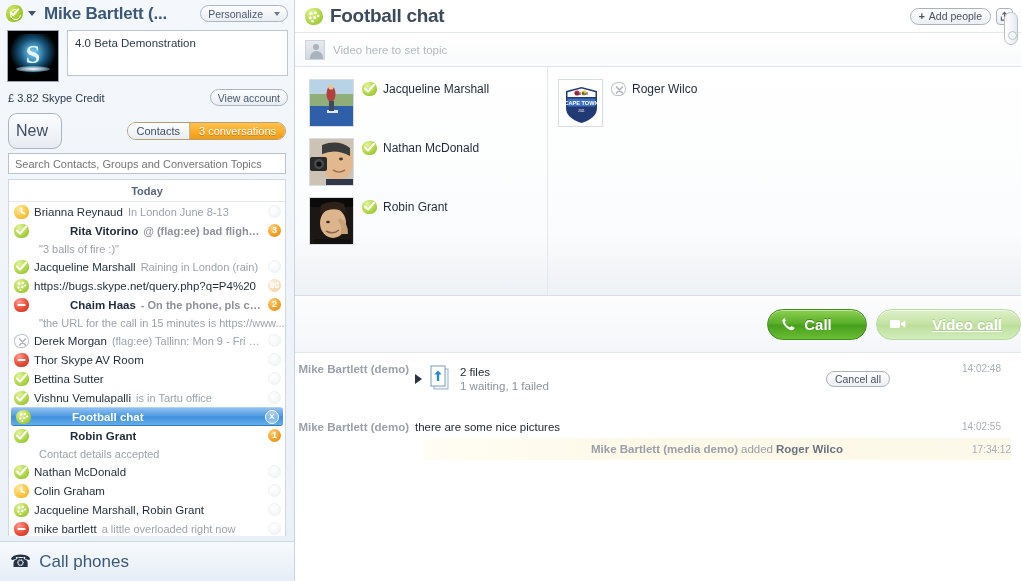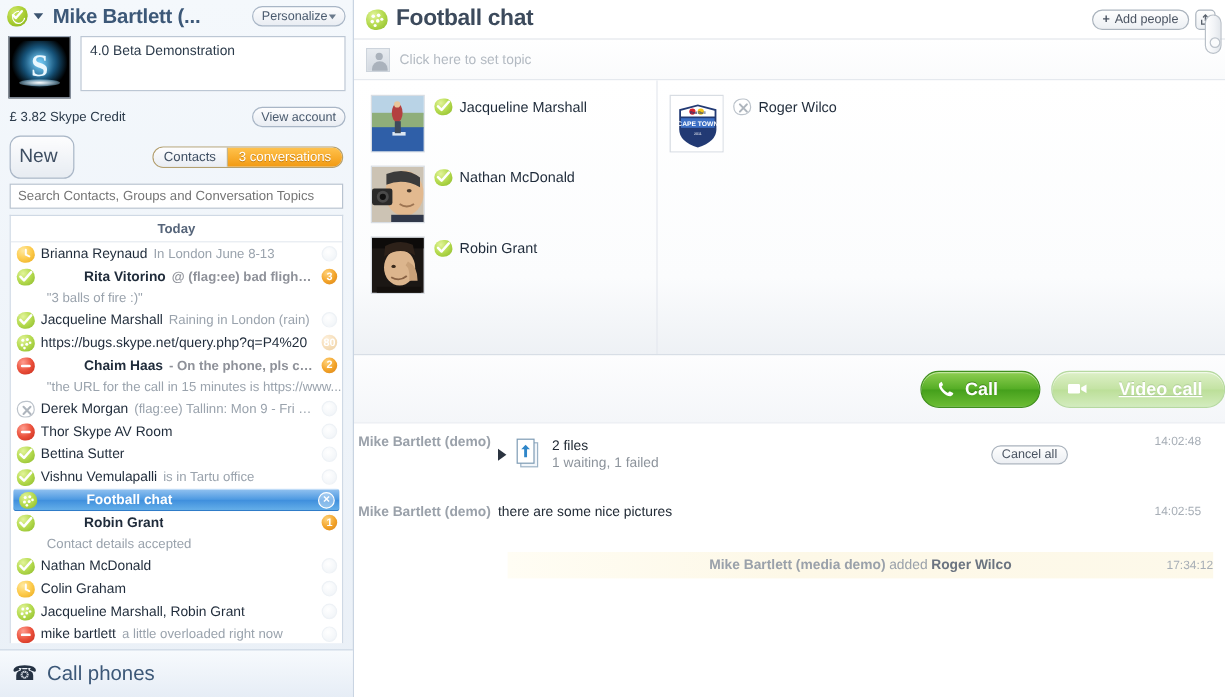--- a/index.html
+++ b/index.html
@@ -71,21 +71,21 @@
   }
   .pill-btn {
     margin-left: auto;
     height: 17px;
     padding: 0 7px;
     border: 1px solid #a9b6c6;
     border-radius: 9px;
     background: linear-gradient(to bottom, #fdfdfe 0%, #e9edf3 100%);
     font-size: 10.5px;
     color: #4a5a6e;
-    display: flex; align-items: center; gap: 1px;
+    display: flex; align-items: center; gap: 11px;
     white-space: nowrap;
   }
   .pill-btn .tri {
     width: 0; height: 0;
     border-left: 3px solid transparent;
     border-right: 3px solid transparent;
     border-top: 4px solid #6b7a8c;
   }
 
   
@@ -756,21 +756,21 @@
             <path d="M6 1.6 L6 7" stroke="#59616c" stroke-width="1.2" fill="none"></path>
             <path d="M4.2 3.4 L6 1.5 L7.8 3.4" stroke="#59616c" stroke-width="1.2" fill="none" stroke-linecap="round"></path>
             <path d="M2.6 6 L2.6 10 L9.4 10 L9.4 6" stroke="#59616c" stroke-width="1.2" fill="none"></path>
           </svg>
         </div>
       </div>
     </div>
 
     <div class="topic-bar">
       <div class="topic-ava"></div>
-      <div class="topic-txt">Click here to set topic</div>
+      <div class="topic-txt">Video here to set topic</div>
     </div>
 
     <div class="parts">
       <div class="parts-col c1" id="parts-c1">
           <div class="p-item">
             <div class="p-ava"><svg viewBox="0 0 45 48" width="45" height="48">
                 <rect width="45" height="48" fill="#cfe0ee"></rect>
                 <rect y="0" width="45" height="16" fill="#b9d3e6"></rect>
                 <rect y="14" width="45" height="13" fill="#8fae7a"></rect>
                 <rect y="26" width="45" height="22" fill="#2f5fa8"></rect>
@@ -894,21 +894,21 @@
             <div class="msg-time" style="top: 0px;">14:02:48</div>
           </div>
         </div>
         <div class="msg" style="position: absolute; left: 0px; right: 0px; top: 68px;">
           <div class="msg-from">Mike Bartlett (demo)</div>
           <div class="msg-body">
             <div class="msg-text">there are some nice pictures</div>
             <div class="msg-time" style="top: 0px;">14:02:55</div>
           </div>
         </div>
-        <div style="position: absolute; left: 0px; right: 0px; top: 107px;">
+        <div style="position: absolute; left: 0px; right: 0px; top: 85px;">
           <div class="sysmsg">
             <span class="sm-a">Mike Bartlett (media demo)</span>
             <span class="sm-b">added</span>
             <span class="sm-c">Roger Wilco</span>
             <span class="sm-time">17:34:12</span>
           </div>
         </div>
       </div>
   </div>
 </div>

